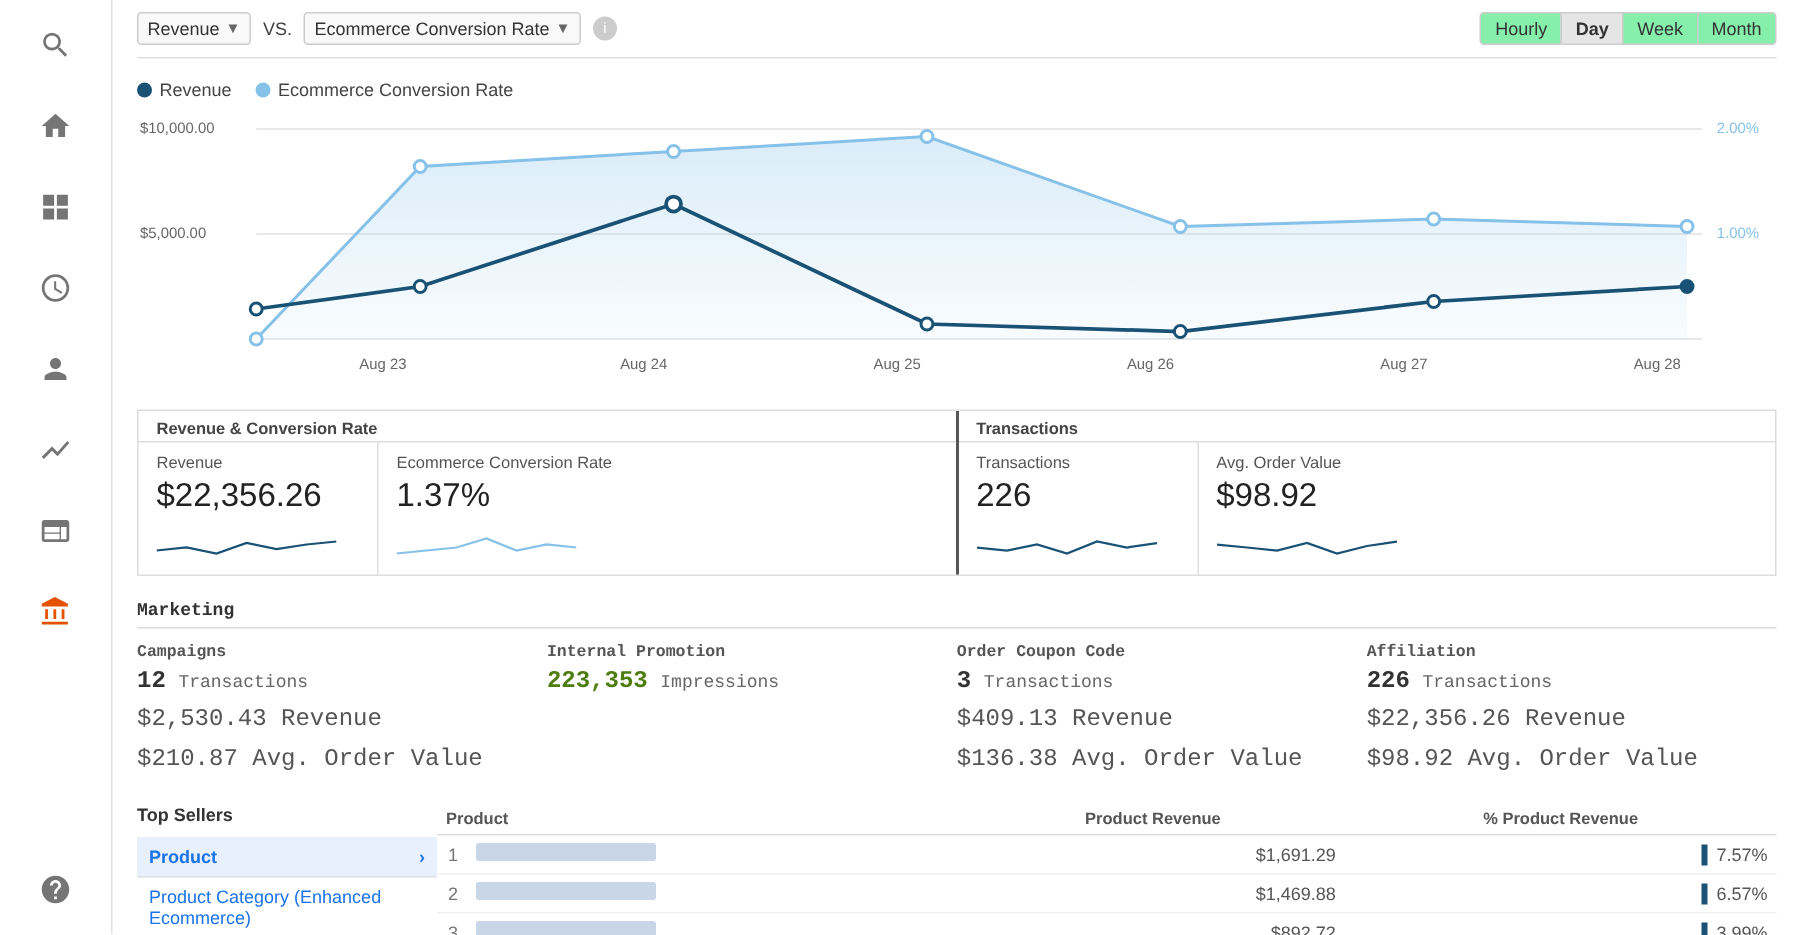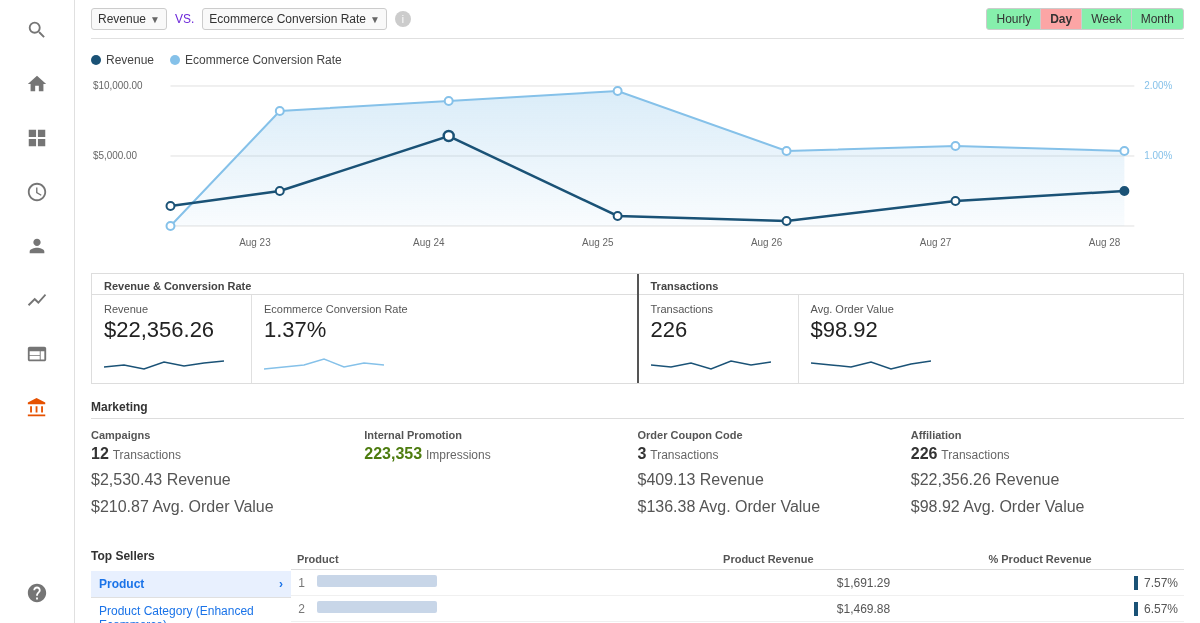--- a/index.html
+++ b/index.html
@@ -56,36 +56,36 @@
       border: 1px solid #ccc;
       border-radius: 3px;
       padding: 3px 6px;
       background: #f9f9f9;
       cursor: pointer;
       font-size: 12px;
       color: #333;
       gap: 4px;
     }
     .metric-select .arrow { font-size: 10px; color: #666; }
-    .vs-label { font-size: 12px; color: #6d28d9; }
+    .vs-label { font-size: 12px; color: #404040; }
     .info-icon { width: 16px; height: 16px; border-radius: 50%; background: #ccc; color: #fff; font-size: 10px; display: flex; align-items: center; justify-content: center; cursor: pointer; }
 
     .time-buttons { display: flex; gap: 0; }
     .time-btn {
       padding: 3px 9px;
       border: 1px solid #ccc;
       background: #86efac;
       font-size: 12px;
       cursor: pointer;
       color: #333;
       margin-left: -1px;
     }
     .time-btn:first-child { border-radius: 3px 0 0 3px; }
     .time-btn:last-child { border-radius: 0 3px 3px 0; }
-    .time-btn.active { background: #fca5a5; font-weight: bold; }
+    .time-btn.active { background: #e5e5e5; font-weight: bold; }
 
     
     .legend {
       display: flex;
       align-items: center;
       gap: 16px;
       padding: 6px 0 4px 0;
     }
     .legend-item { display: flex; align-items: center; gap: 5px; font-size: 12px; color: #444; }
     .legend-dot { width: 10px; height: 10px; border-radius: 50%; }
@@ -108,21 +108,21 @@
       border-right: 1px solid #e0e0e0;
       min-width: 160px;
     }
     .stat-box:last-child { border-right: none; }
     .stat-label { font-size: 11px; color: #555; margin-bottom: 2px; }
     .stat-value { font-size: 22px; font-weight: 300; color: #222; margin-bottom: 4px; }
     .stat-sparkline { height: 30px; }
     .stat-sparkline svg { width: 120px; height: 28px; }
 
     
-    .marketing-section { margin-bottom: 29px; }
+    .marketing-section { margin-bottom: 16px; font-family: Liberation Mono, monospace; }
     .marketing-title { font-size: 12px; font-weight: bold; color: #333; border-bottom: 1px solid #ddd; padding-bottom: 4px; margin-bottom: 10px; }
     .marketing-grid { display: grid; grid-template-columns: 1fr 1fr 1fr 1fr; gap: 0; }
     .marketing-col { padding-right: 16px; }
     .marketing-col-label { font-size: 11px; font-weight: bold; color: #555; margin-bottom: 4px; }
     .marketing-detail { font-size: 16px; color: #555; line-height: 1.6; }
     .marketing-detail div { margin-bottom: 1px; }
 
     
     .sellers-section { display: flex; gap: 0; }
     .sellers-left { width: 200px; flex-shrink: 0; }

